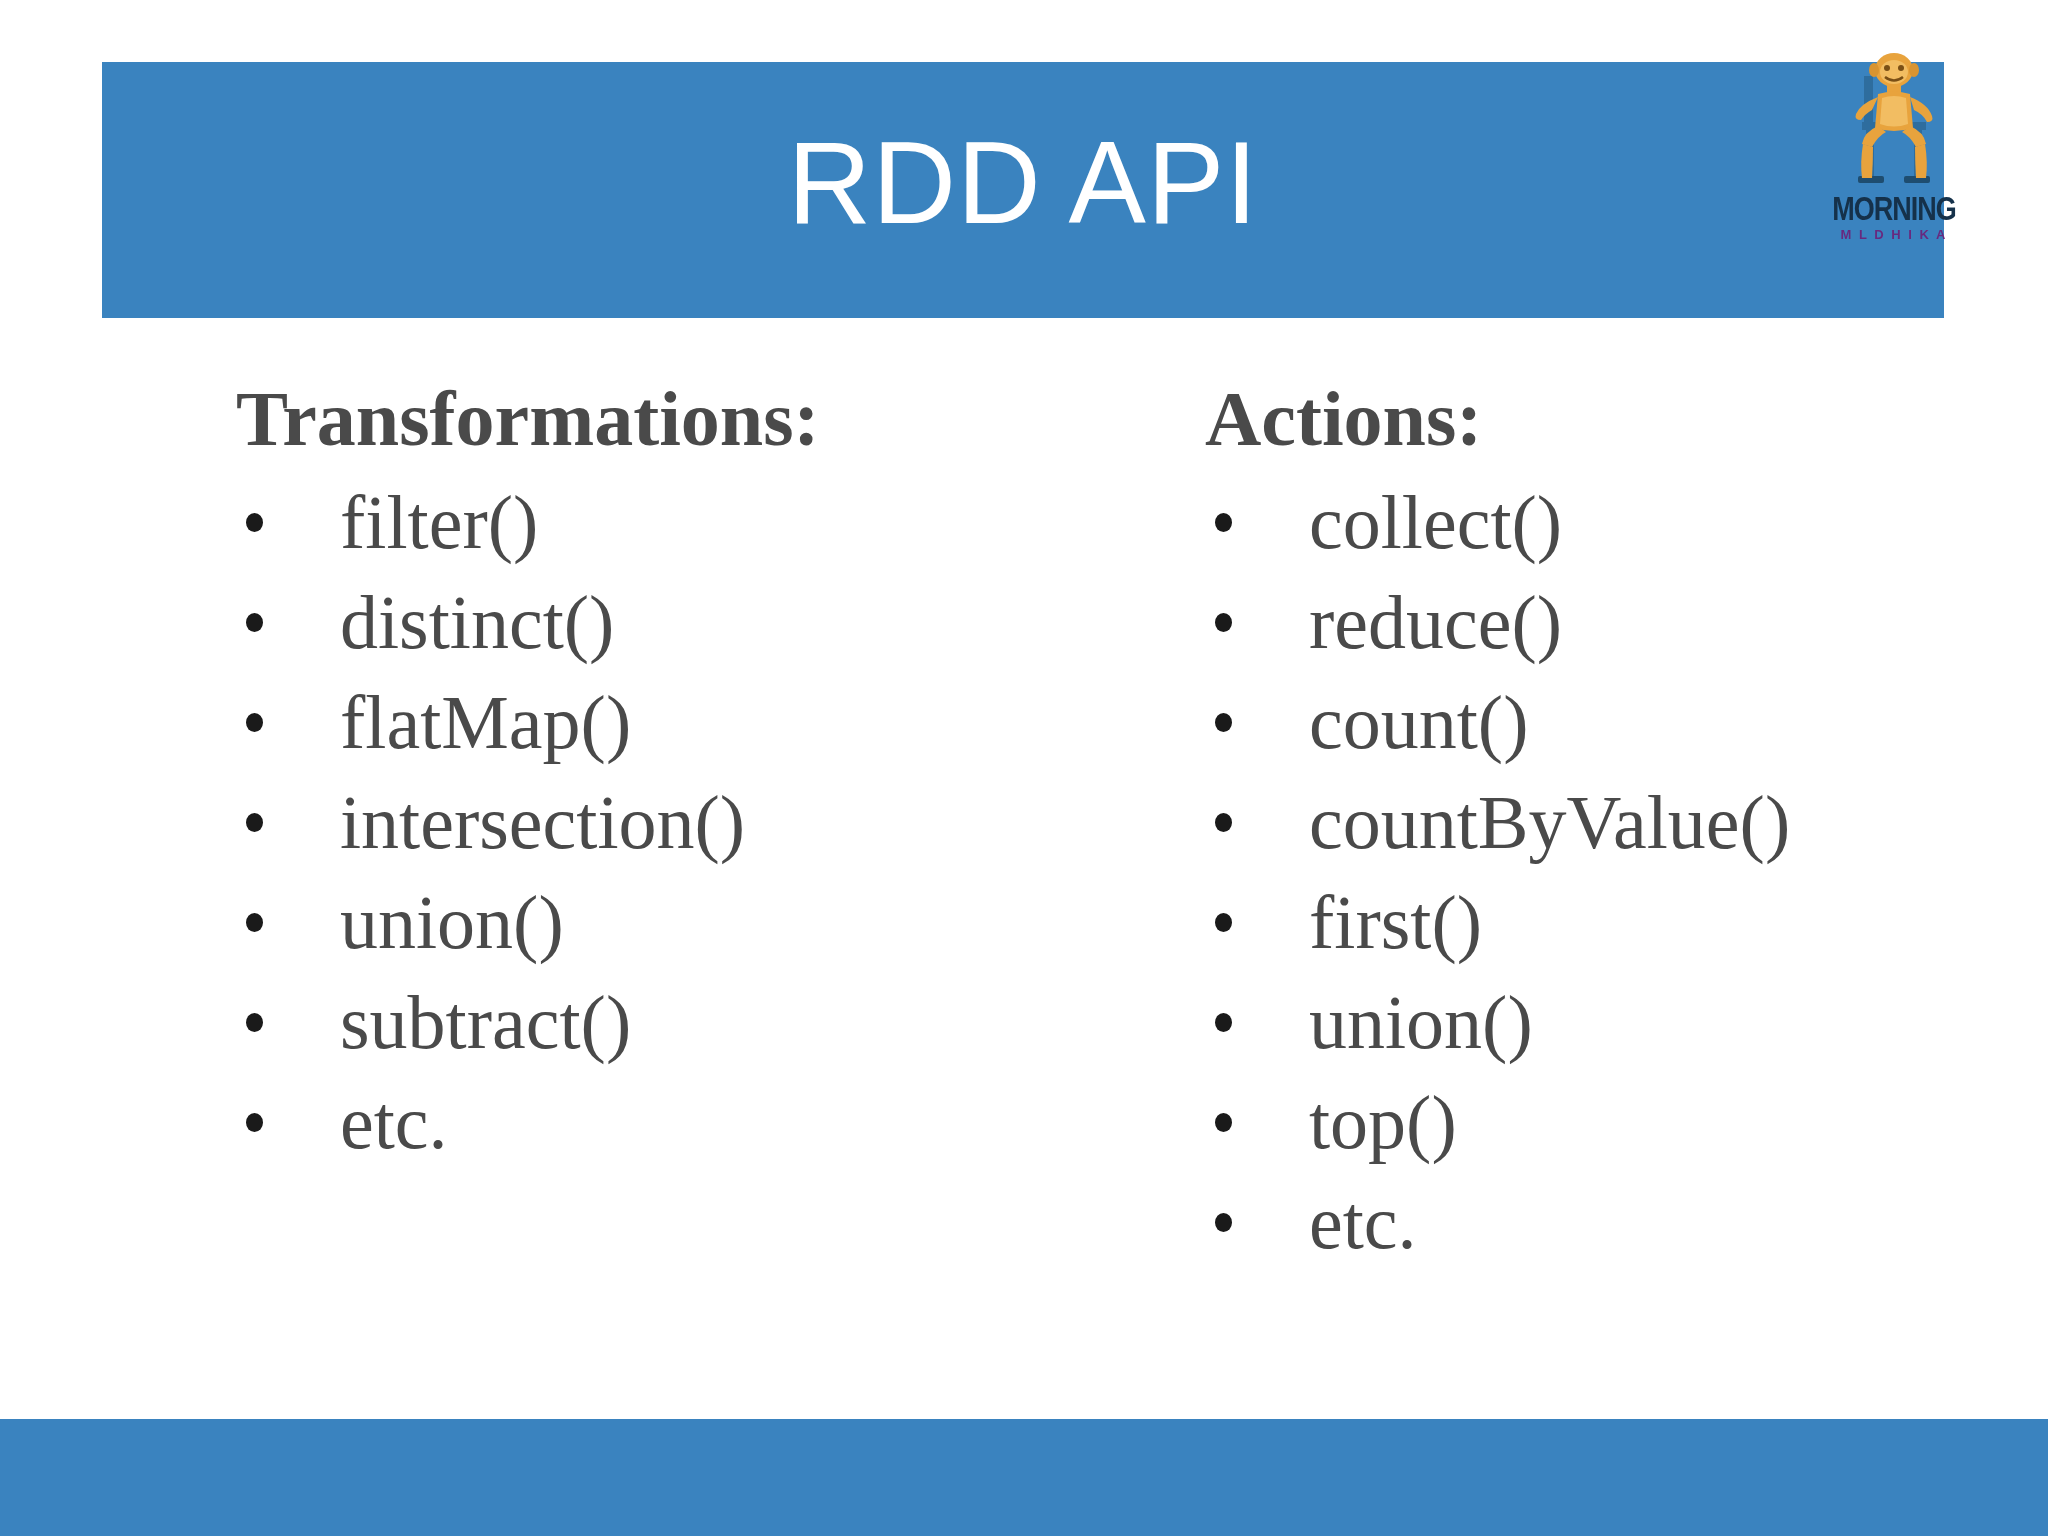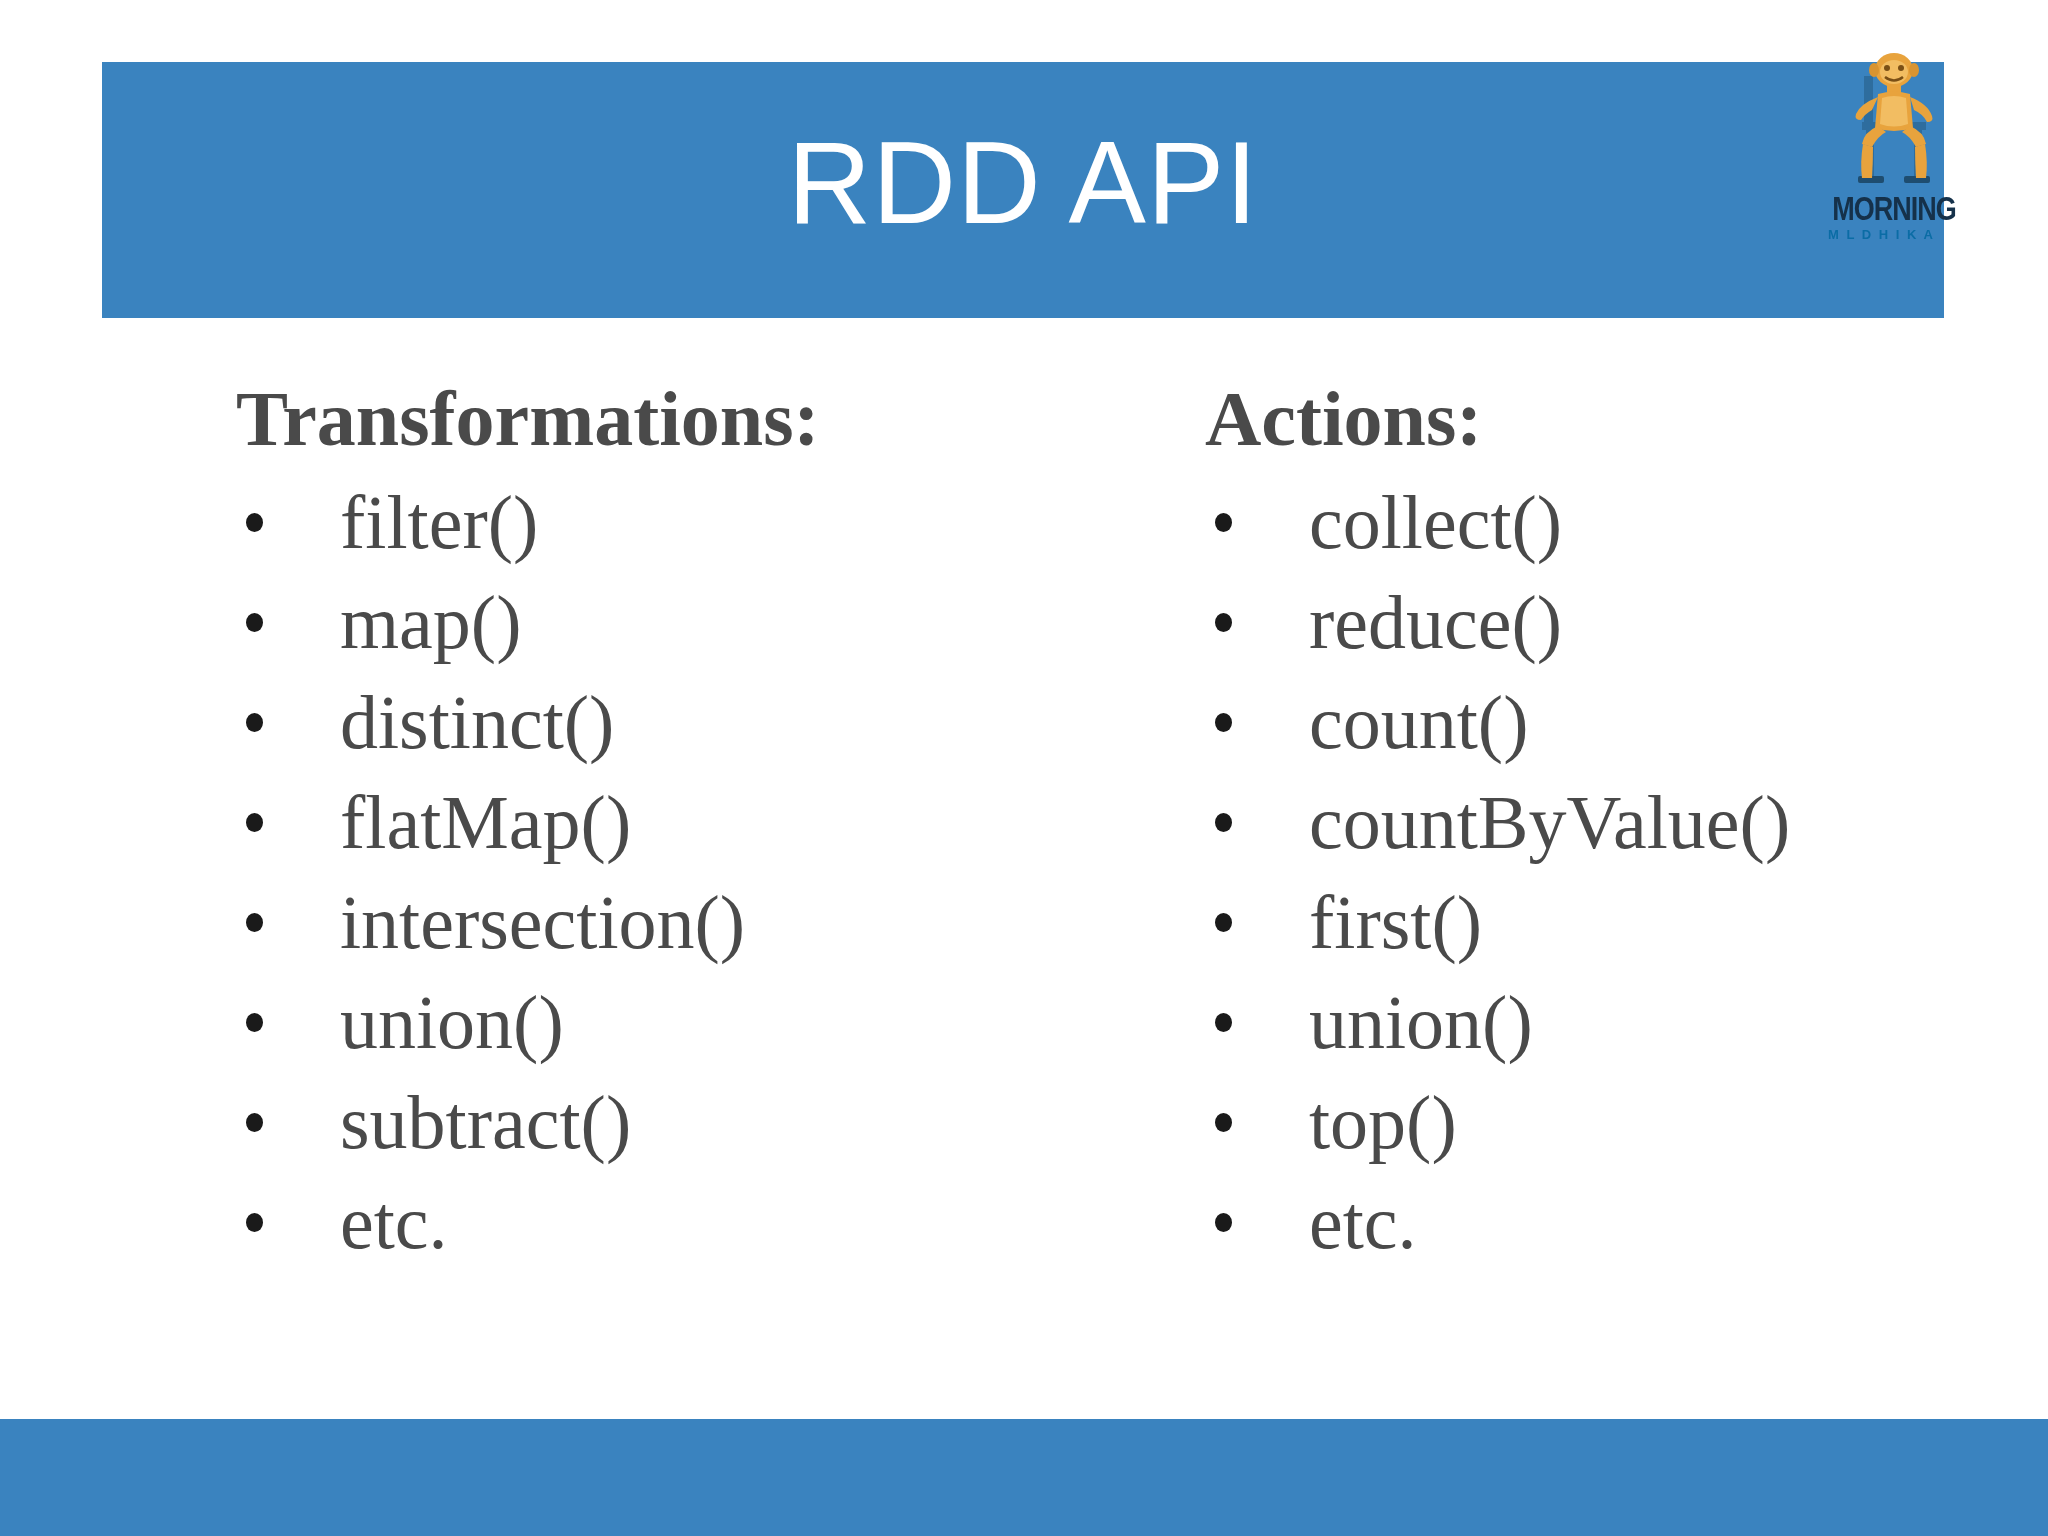--- a/index.html
+++ b/index.html
@@ -74,25 +74,26 @@
     color: #15314a;
     line-height: 1;
     transform: scaleY(1.25);
     transform-origin: top center;
   }
   #logo-subwordmark {
     position: absolute;
     left: 0;
     top: 176px;
     width: 132px;
+    text-align: center;
     font-family: "Liberation Sans", "DejaVu Sans", sans-serif;
     font-weight: bold;
     font-size: 13px;
     letter-spacing: 2px;
-    color: #0369a1;
+    color: #701a75;
     line-height: 1;
     opacity: 0.85;
   }
 
   
   #content {
     position: absolute;
     left: 0;
     top: 380px;
     width: 2048px;
@@ -204,24 +205,20 @@
 
     <div class="column" id="column-transformations">
       <div class="col-heading">Transformations:</div>
       <ul class="bullet-list">
         <li class="bullet-item">
           <span class="bullet-dot"></span>
           <span class="bullet-text">filter()</span>
         </li>
         <li class="bullet-item">
           <span class="bullet-dot"></span>
-          <span class="bullet-text">map()</span>
-        </li>
-        <li class="bullet-item">
-          <span class="bullet-dot"></span>
           <span class="bullet-text">distinct()</span>
         </li>
         <li class="bullet-item">
           <span class="bullet-dot"></span>
           <span class="bullet-text">flatMap()</span>
         </li>
         <li class="bullet-item">
           <span class="bullet-dot"></span>
           <span class="bullet-text">intersection()</span>
         </li>

